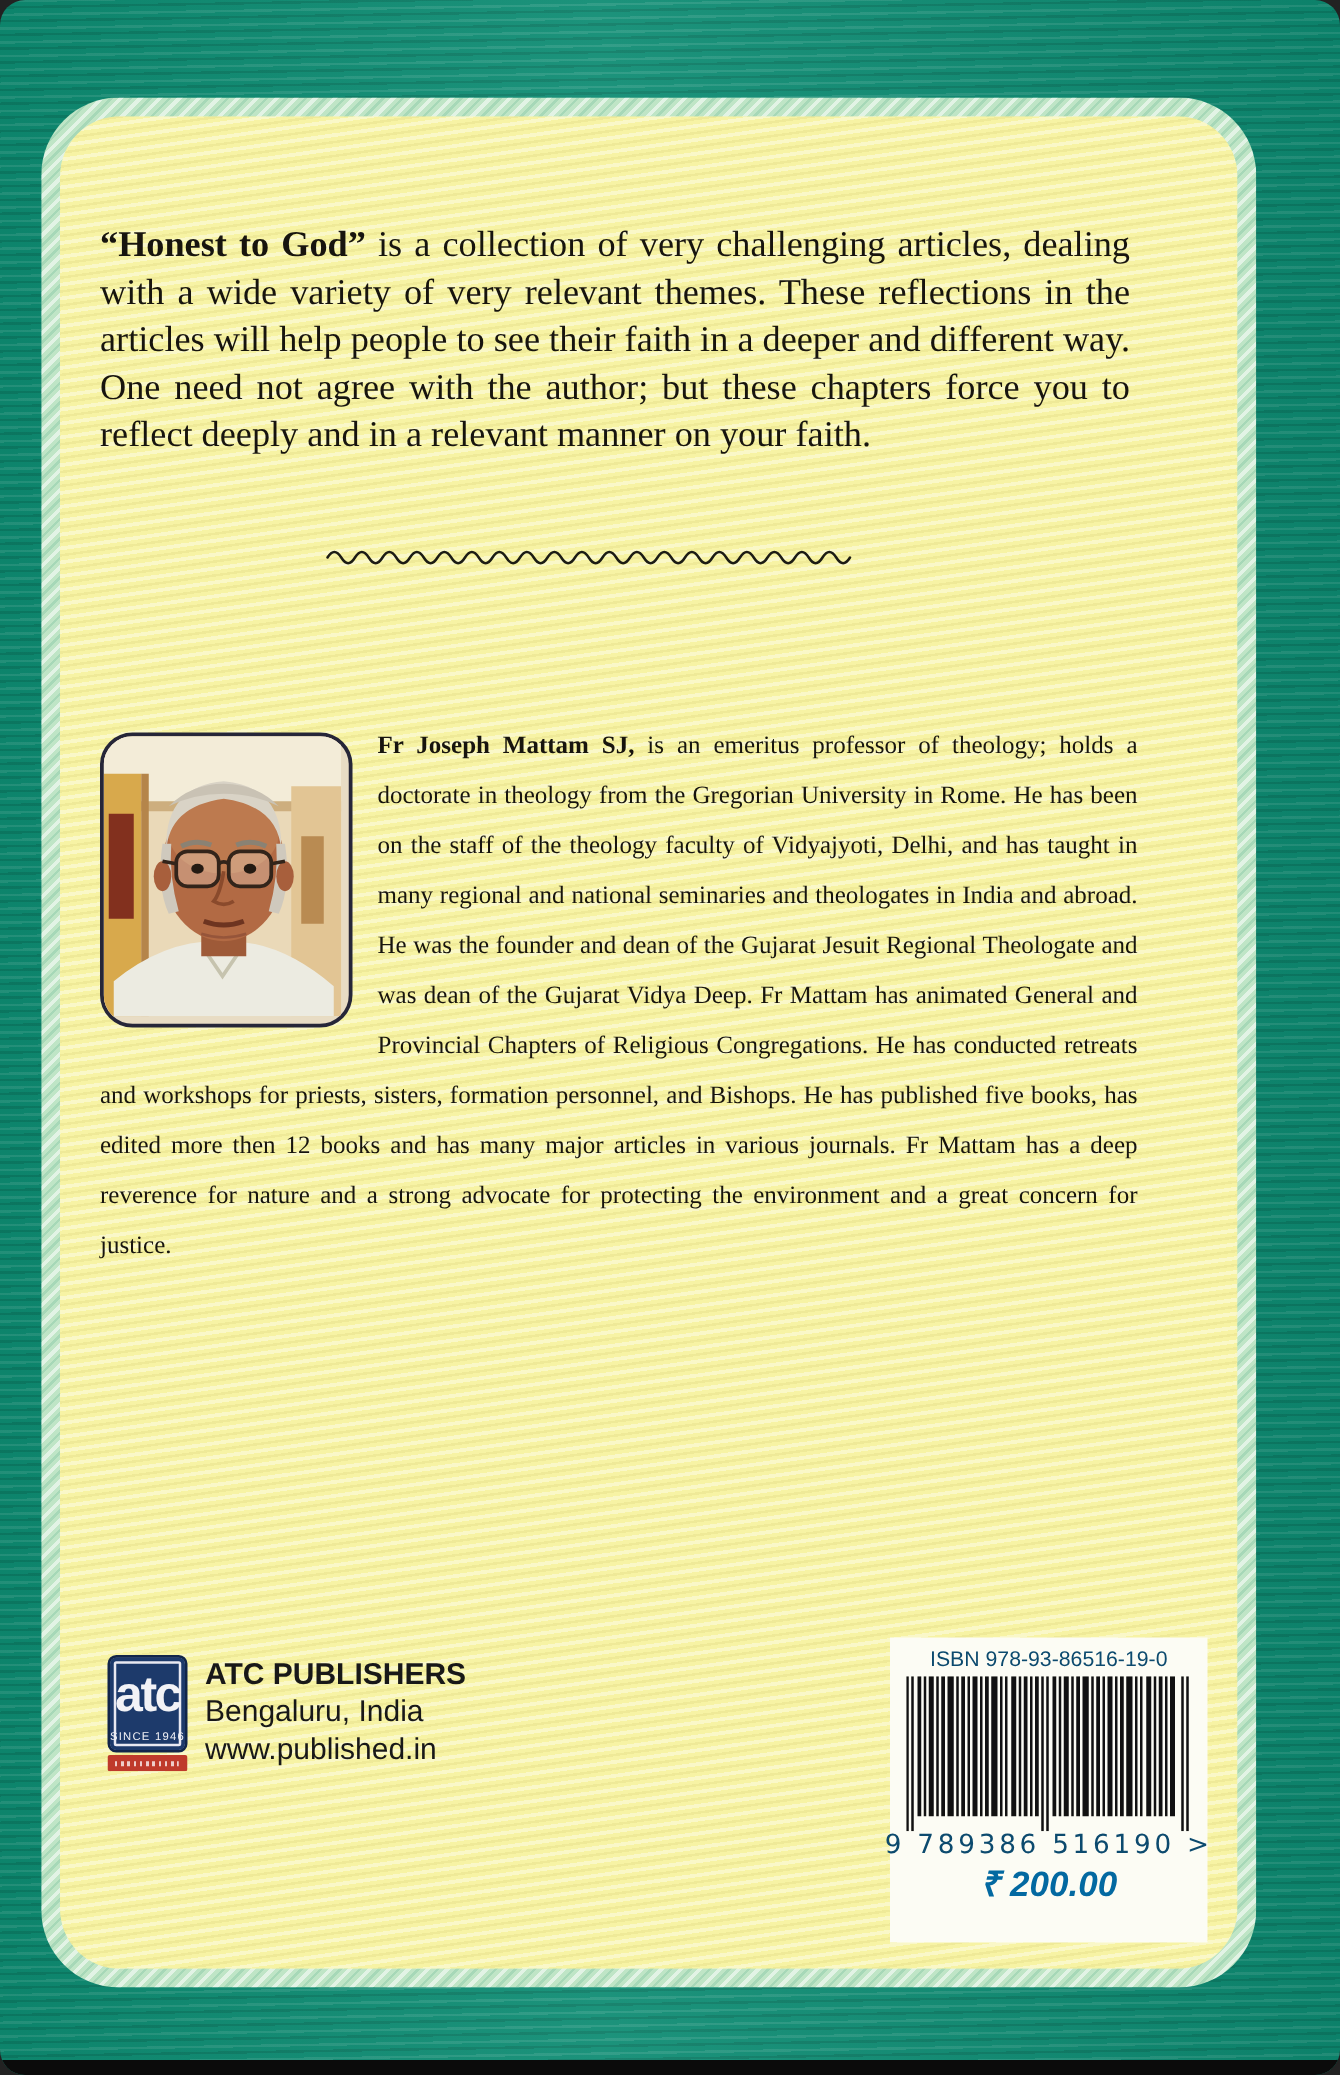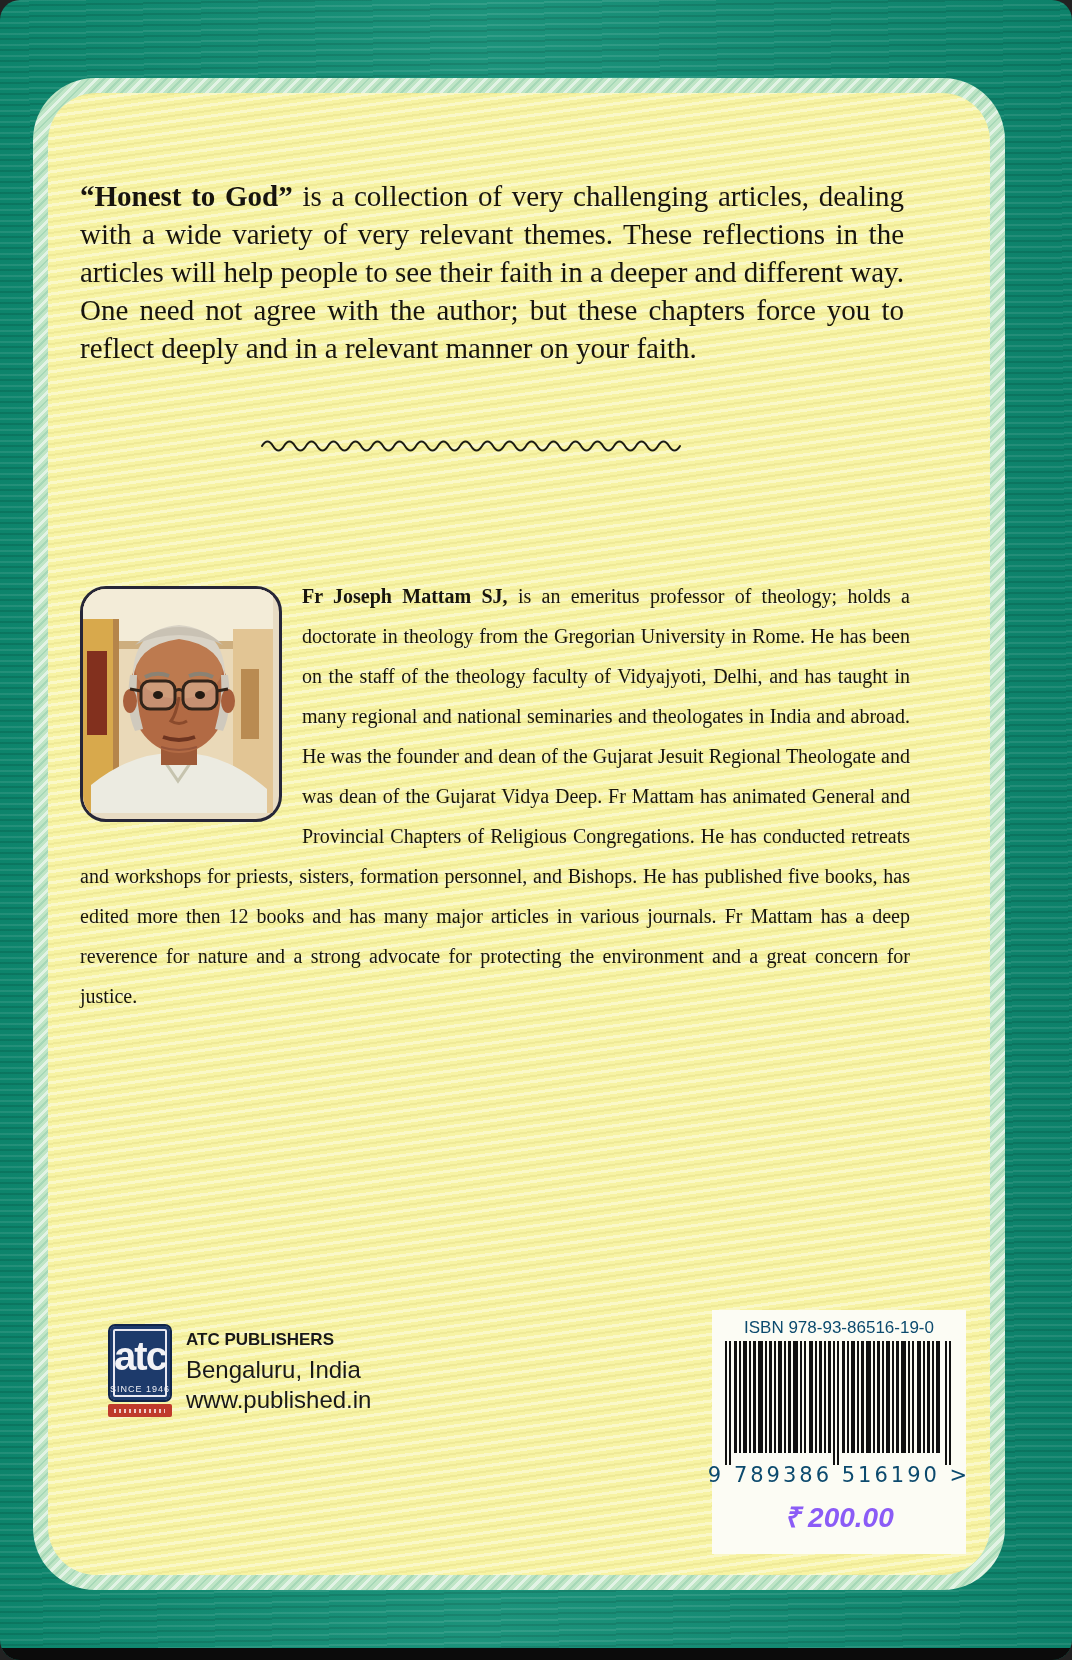--- a/index.html
+++ b/index.html
@@ -32,21 +32,21 @@
   .bio{
     position:absolute;left:80px;top:576px;width:830px;
     font-size:20px;line-height:40px;color:#17140e;text-align:justify;
   }
   .bio b{font-weight:700;}
   .photo-frame{
     float:left;width:196px;height:230px;margin:10px 20px 8px 0;
     border:3px solid #262638;border-radius:26px;overflow:hidden;background:#e8dcc4;
   }
   .photo-frame svg{display:block;}
-  .publisher{position:absolute;left:108px;top:1324px;display:flex;align-items:flex-start;}
+  .publisher{position:absolute;left:86px;top:1324px;display:flex;align-items:flex-start;}
   .logo{width:64px;margin-right:14px;}
   .logo-square{
     box-sizing:border-box;width:64px;height:78px;background:#1d3a6b;border-radius:7px;
     border:2px solid #11254a;display:flex;flex-direction:column;align-items:center;justify-content:flex-end;
     box-shadow:inset 0 0 0 3px #1d3a6b, inset 0 0 0 5px #e9e9f2;
     position:relative;
   }
   .logo-acronym{
     font-family:"Liberation Sans", sans-serif;font-weight:700;font-size:40px;line-height:40px;
     color:#f2f2f6;letter-spacing:-2px;margin-bottom:8px;
@@ -54,36 +54,36 @@
   .logo-since{
     font-family:"Liberation Sans", sans-serif;font-size:9px;color:#f2f2f6;letter-spacing:1px;
     margin-bottom:6px;white-space:nowrap;
   }
   .logo-redstrip{
     width:64px;height:13px;background:#bf3a2b;border-radius:2px;margin-top:2px;
     background-image:repeating-linear-gradient(90deg, rgba(255,255,255,0.75) 0 2px, rgba(0,0,0,0) 2px 5px);
     background-size:80% 4px;background-repeat:no-repeat;background-position:center;
   }
   .pub-text{font-family:"Liberation Sans", sans-serif;color:#181818;}
-  .pub-name{font-size:17px;font-weight:700;line-height:31px;}
+  .pub-name{font-size:24px;font-weight:700;line-height:31px;}
   .pub-city{font-size:24px;line-height:30px;}
   .pub-site{font-size:24px;line-height:30px;}
   .isbn-box{
     position:absolute;left:712px;top:1310px;width:254px;height:244px;background:#fcfcf4;
     display:flex;flex-direction:column;align-items:center;box-sizing:border-box;padding:8px 8px 0 8px;
   }
   .isbn-label{font-family:"Liberation Sans", sans-serif;font-size:17px;color:#0c4a6e;white-space:nowrap;}
   .barcode{margin-top:3px;}
   .barcode-digits{
     font-family:"DejaVu Sans", sans-serif;font-size:21px;color:#0c4a6e;letter-spacing:3px;
     margin-top:-2px;white-space:nowrap;
   }
   .price{
     font-family:"Liberation Sans", sans-serif;font-size:28px;font-weight:700;font-style:italic;
-    color:#8b5cf6;margin-top:10px;white-space:nowrap;
+    color:#0369a1;white-space:nowrap;
   }
 </style>
 </head>
 <body>
 
 <div class="cover">
 
   <div class="panel-outer">
     <div class="panel-inner"></div>
   </div>

